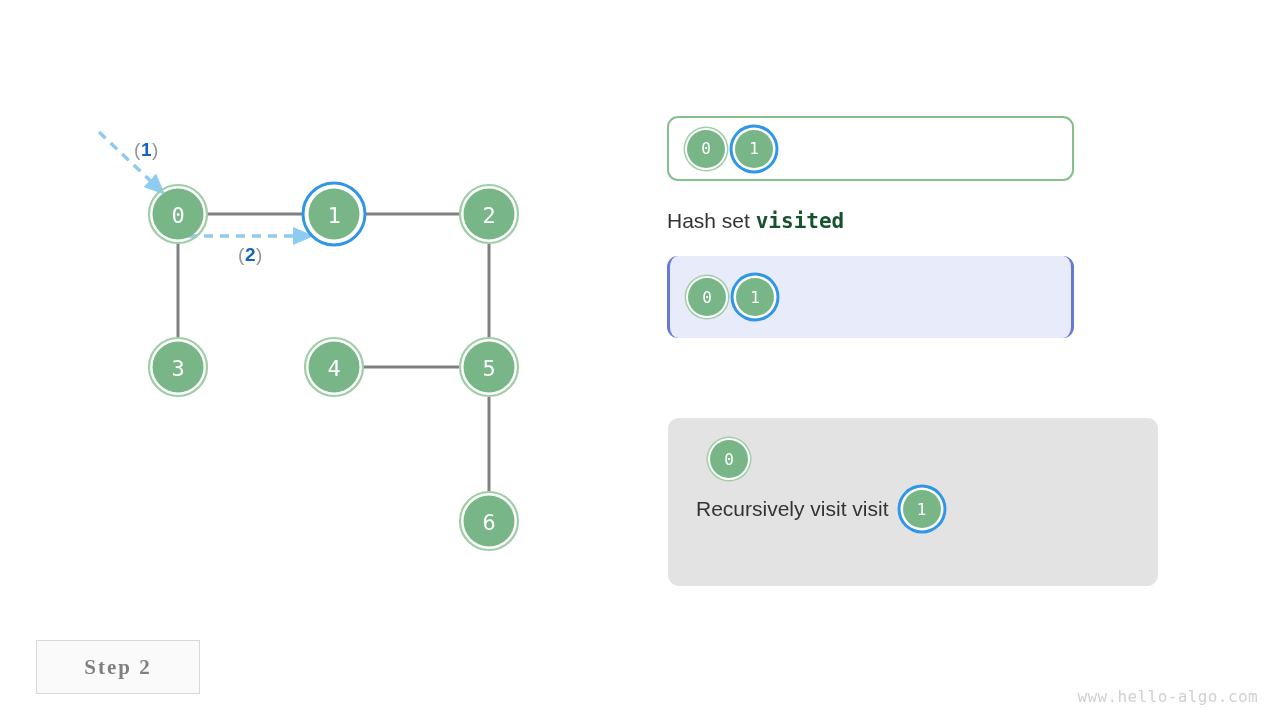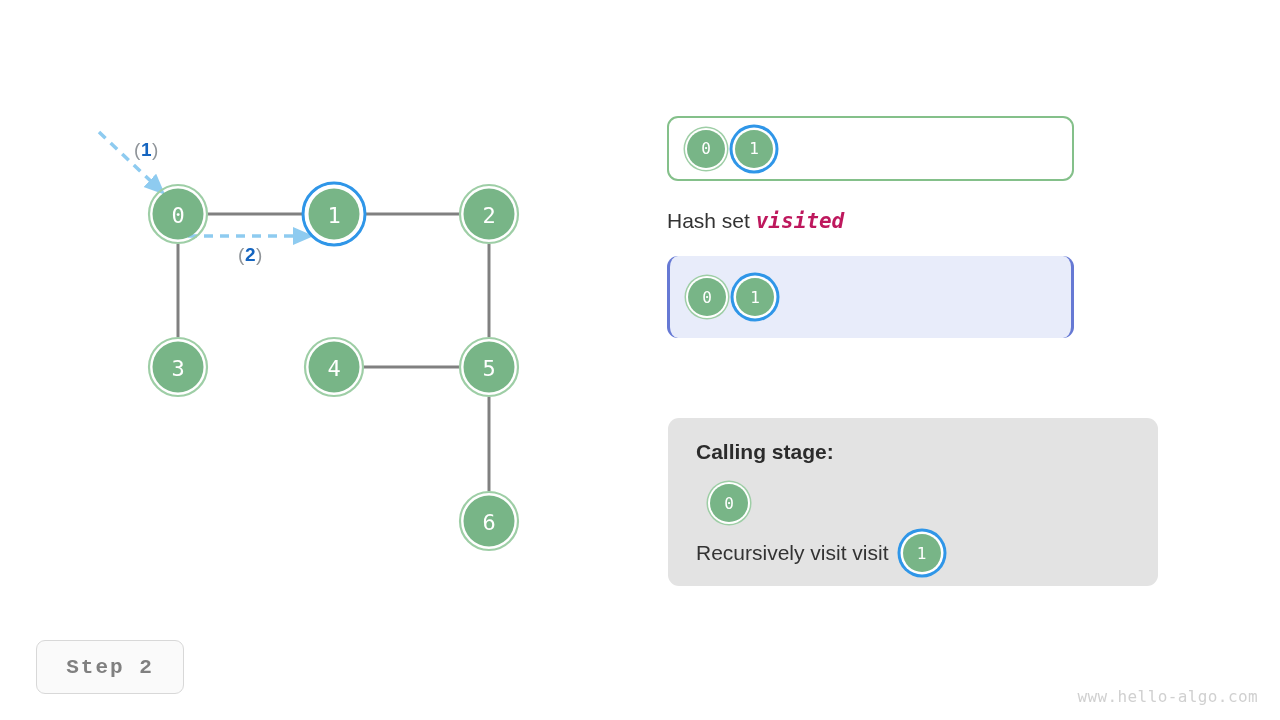--- a/index.html
+++ b/index.html
@@ -40,29 +40,29 @@
     font-family: "Liberation Sans", sans-serif;
     font-size: 19px;
     font-weight: bold;
     fill: #1565c0;
   }
 
   
   #step-badge {
     position: absolute;
     left: 36px; top: 640px;
-    width: 148px; height: 54px;
+    width: 164px; height: 54px;
     box-sizing: border-box;
     border: 1px solid #d8d8d8;
-    border-radius: 9px;
+    border-radius: 0;
     background: #fafafa;
     display: flex;
     align-items: center;
     justify-content: center;
-    font-family: Liberation Mono, monospace;
+    font-family: Liberation Serif, serif;
     font-size: 21px;
     font-weight: bold;
     letter-spacing: 2px;
     color: #808080;
   }
 
   
   #watermark {
     position: absolute;
     right: 22px; bottom: 14px;
@@ -83,21 +83,21 @@
     font-size: 21px;
     color: #333333;
     white-space: nowrap;
   }
   .code-ident {
     font-family: "DejaVu Sans Mono", monospace;
     font-weight: bold;
     font-size: 21px;
   }
   .code-green { color: #4a9b58; }
-  .code-blue  { color: #be185d; font-style: italic; }
+  .code-blue  { color: #14532d; }
 
   
   .chip-row {
     position: absolute;
     box-sizing: border-box;
     display: flex;
     align-items: center;
     padding-left: 18px;
     gap: 10px;
   }
@@ -274,21 +274,20 @@
   <div id="visited-box" class="chip-row">
     <div class="chip ring-green">
       <span>0</span>
     </div>
     <div class="chip ring-blue">
       <span>1</span>
     </div>
   </div>
 
   <div id="calling-stage">
-    <div id="calling-stage-title">Calling stage:</div>
 
     <div class="stage-line">
       <span class="chip ring-green">
         <span>0</span>
       </span>
     </div>
 
     <div class="stage-line">
       <span>Recursively visit visit</span>
       <span class="chip ring-blue">

